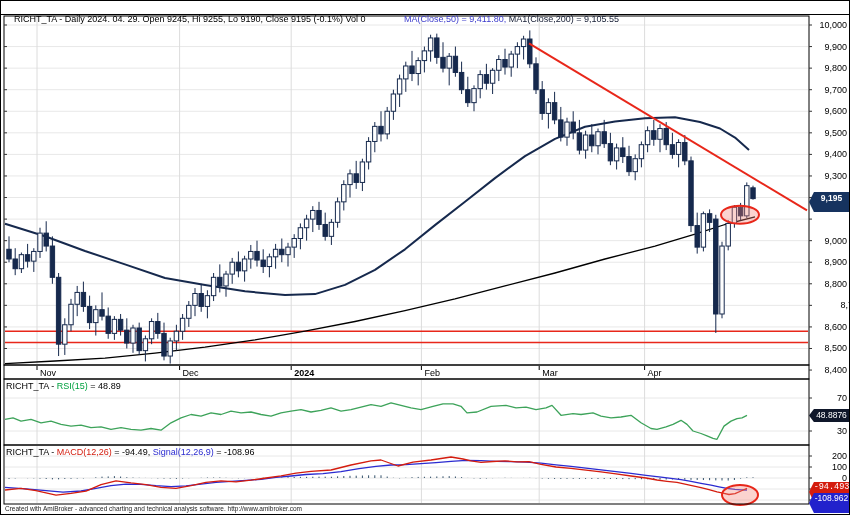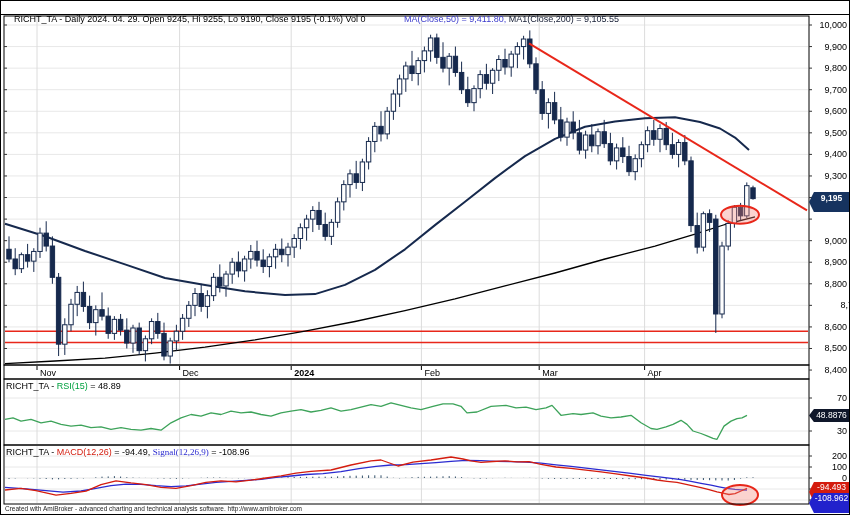--- a/index.html
+++ b/index.html
@@ -8,26 +8,26 @@
             font-size:9px;line-height:12px;white-space:pre;color:#000;padding-left:3px;background:#fff;z-index:3;}
   .t-ma50{color:#3c3ccc;padding-left:36px;}
   .t-ma200{color:#141c33;}
   #chart-svg{position:absolute;top:0;left:0;z-index:1;}
   .axlabel{position:absolute;font-size:9px;color:#000;width:34px;text-align:right;z-index:2;line-height:10px;}
   .mlabel{position:absolute;font-size:9px;color:#000;z-index:2;line-height:10px;}
   .mlabel.bold{font-weight:bold;}
   .pane-title{position:absolute;left:5px;font-size:9px;color:#000;white-space:pre;z-index:2;line-height:11px;}
   .s-rsi{color:#00a13f;}
   .s-macd{color:#d41c0e;}
-  .s-sig{color:#2b2bd0;font-family:Liberation Serif, serif;}
+  .s-sig{color:#2b2bd0;}
   .badge{position:absolute;left:808px;width:41px;color:#fff;font-size:8.5px;text-align:center;z-index:4;
          clip-path:polygon(0 50%,12% 0,100% 0,100% 100%,12% 100%);box-sizing:border-box;padding-left:4px;}
   #badge-price{top:191px;height:20px;line-height:13px;background:#16335f;font-weight:bold;}
   #badge-rsi{top:408px;height:13px;line-height:13px;background:#0f172a;}
-  #badge-macd{top:481px;height:20px;line-height:11px;background:#d41c0e;}
+  #badge-macd{top:481px;height:20px;line-height:11px;background:#d41c0e;font-family:Liberation Mono, monospace;}
   #badge-sig{top:492px;height:20px;line-height:11px;background:#2222cc;}
   #footer{position:absolute;left:4px;top:504px;font-size:6.5px;color:#222;z-index:2;}
 </style>
 </head>
 <body>
 
 <div id="window">
 
   <div id="titlebar">
     <span>RICHT_TA - Daily 2024. 04. 29. Open 9245, Hi 9255, Lo 9190, Close 9195 (-0.1%) Vol 0 </span><span class="t-ma50">MA(Close,50) = 9,411.80, </span><span class="t-ma200">MA1(Close,200) = 9,105.55</span>

